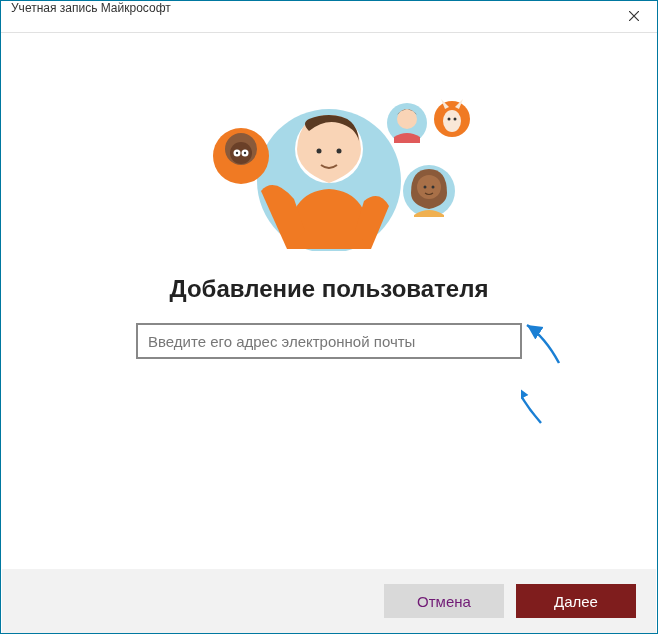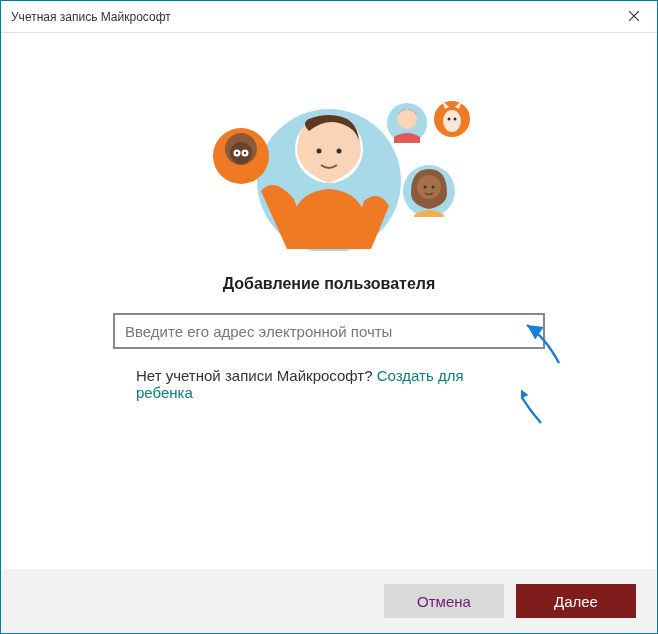--- a/index.html
+++ b/index.html
@@ -1,23 +1,23 @@
 <!DOCTYPE html>
 <html><head>
   <meta charset="utf-8">
   <style>
     * { margin: 0; padding: 0; box-sizing: border-box; }
     body { font-family: "Segoe UI", Tahoma, sans-serif; width: 658px; height: 634px; background: #fff; border: 1px solid #0078a0; overflow: hidden; position: relative; }
-    .titlebar { height: 32px; display: flex; align-items: center; justify-content: space-between; padding: 0 0 0 10px; border-bottom: 1px solid #e1e1e1; font-size: 12px; color: #333; }
+    .titlebar { height: 32px; display: flex; justify-content: space-between; padding: 0 0 0 10px; border-bottom: 1px solid #e1e1e1; font-size: 12px; color: #333; }
     .titlebar .close { width: 46px; height: 32px; display: flex; align-items: center; justify-content: center; cursor: pointer; }
     .titlebar .close svg { width: 10px; height: 10px; }
     .content { position: relative; height: 536px; display: flex; flex-direction: column; align-items: center; padding-top: 38px; }
     .illustration { width: 300px; height: 180px; position: relative; }
-    .heading { font-size: 16px; font-weight: 600; color: #222; margin-top: 24px; }
-    .email-input { width: 432px; height: 36px; border: 2px solid #888; margin-top: 20px; padding: 0 10px; font-size: 15px; outline: none; }
+    .heading { font-size: 24px; font-weight: 600; color: #222; margin-top: 24px; }
+    .email-input { width: 386px; height: 36px; border: 2px solid #888; margin-top: 20px; padding: 0 10px; font-size: 15px; outline: none; }
     .email-input::placeholder { color: #777; }
     .subtext { margin-top: 18px; font-size: 15px; color: #333; width: 386px; }
     .subtext .link { color: #0c7d7a; cursor: pointer; }
     .arrows { position: absolute; pointer-events: none; }
     .footer { position: absolute; bottom: 0; left: 1px; right: 1px; height: 64px; background: #f2f2f2; display: flex; justify-content: flex-end; align-items: center; gap: 12px; padding-right: 20px; }
     .btn { width: 120px; height: 34px; font-size: 15px; border: none; cursor: pointer; }
     .btn-cancel { background: #d9d9d9; color: #701a75; }
     .btn-next { background: #7f1d1d; color: #fff; }
   </style>
 </head>
@@ -78,23 +78,20 @@
       <circle cx="254" cy="116" r="1.5" fill="#333"></circle>
       <path d="M246 122 Q250 125 254 122" stroke="#5a3a22" stroke-width="1.2" fill="none"></path>
       <path d="M235 144 Q250 134 265 144 L265 146 L235 146 Z" fill="#f0b050"></path>
     </svg>
   </div>
 
   <h1 class="heading">Добавление пользователя</h1>
 
   <input type="text" class="email-input" placeholder="Введите его адрес электронной почты" style="">
 
-  <div class="subtext">
-    <span>Нет учетной записи Майкрософт? </span><span class="link">Создать для ребенка</span>
-  </div>
 
   <svg class="arrows" width="130" height="120" style="left:520px; top:272px;">
     <defs>
       <marker id="ah" markerWidth="8" markerHeight="8" refX="6" refY="3" orient="auto">
         <path d="M0 0 L6 3 L0 6 Z" fill="#1a7fd4"></path>
       </marker>
     </defs>
     <path d="M38 58 Q24 32 6 20" stroke="#1a7fd4" stroke-width="2.5" fill="none" marker-end="url(#ah)"></path>
     <path d="M20 118 Q4 100 -6 80" stroke="#1a7fd4" stroke-width="2.5" fill="none" marker-end="url(#ah)"></path>
   </svg>

